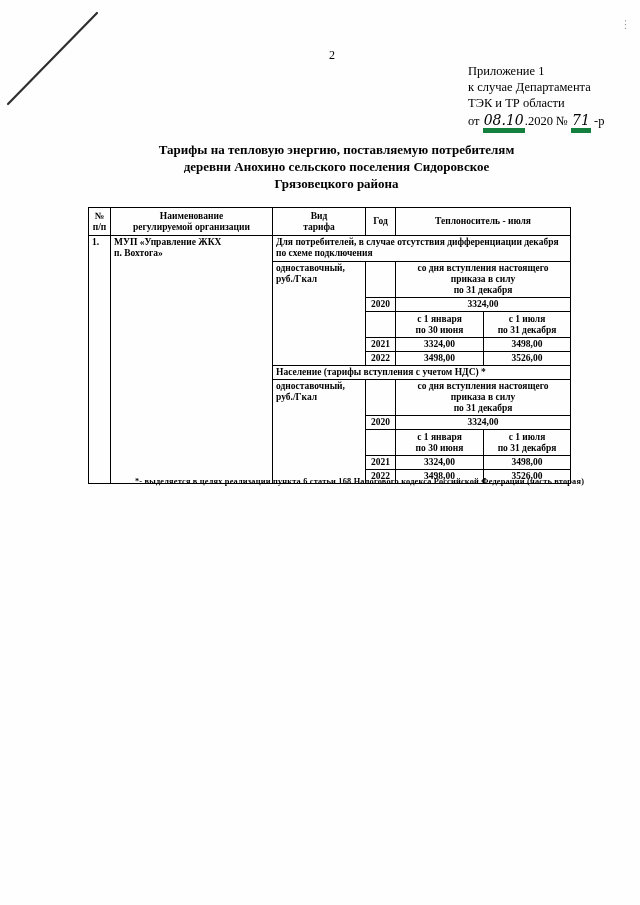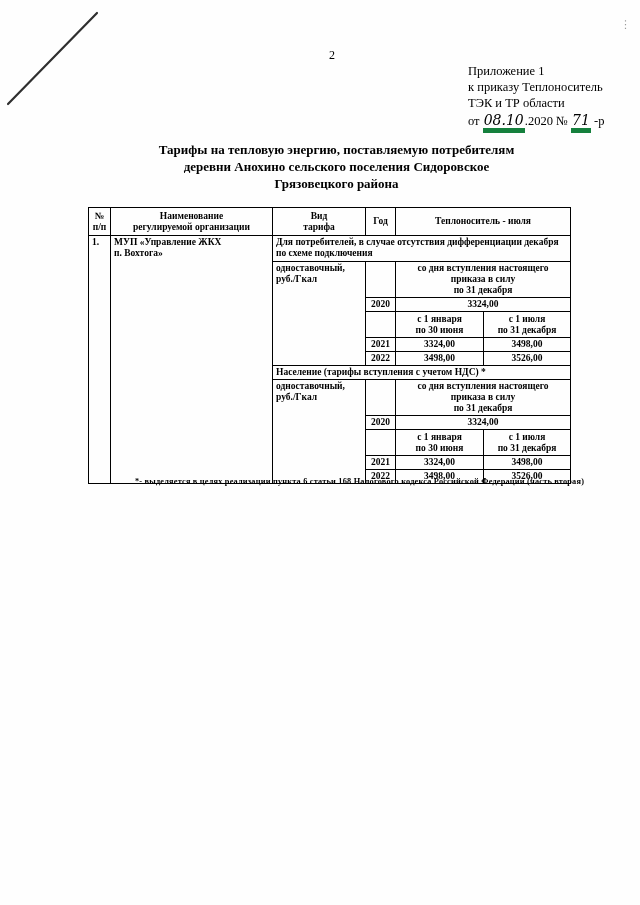--- a/index.html
+++ b/index.html
@@ -51,21 +51,21 @@
   <svg class="scan-line" width="120" height="120" viewBox="0 0 120 120">
     <line x1="8" y1="104" x2="97" y2="13" stroke="#2f2f2f" stroke-width="2.2" stroke-linecap="round"></line>
   </svg>
 
   <div class="scan-artifact">⋮</div>
 
   <div class="pagenum">2</div>
 
   <div class="appendix">
     <div>Приложение 1</div>
-    <div>к приказу Теплоноситель</div>
+    <div>к случае Департамента</div>
     <div>ТЭК и ТР области</div>
     <div class="order-line"><span>от</span> <span class="hand">08.10</span><span>.2020 №</span> <span class="hand">71</span> <span>-р</span></div>
   </div>
 
   <div class="doc-title">Тарифы на тепловую энергию, поставляемую потребителям
 деревни Анохино сельского поселения Сидоровское
 Грязовецкого района</div>
 
   <table class="tariff-table">
     <colgroup>

